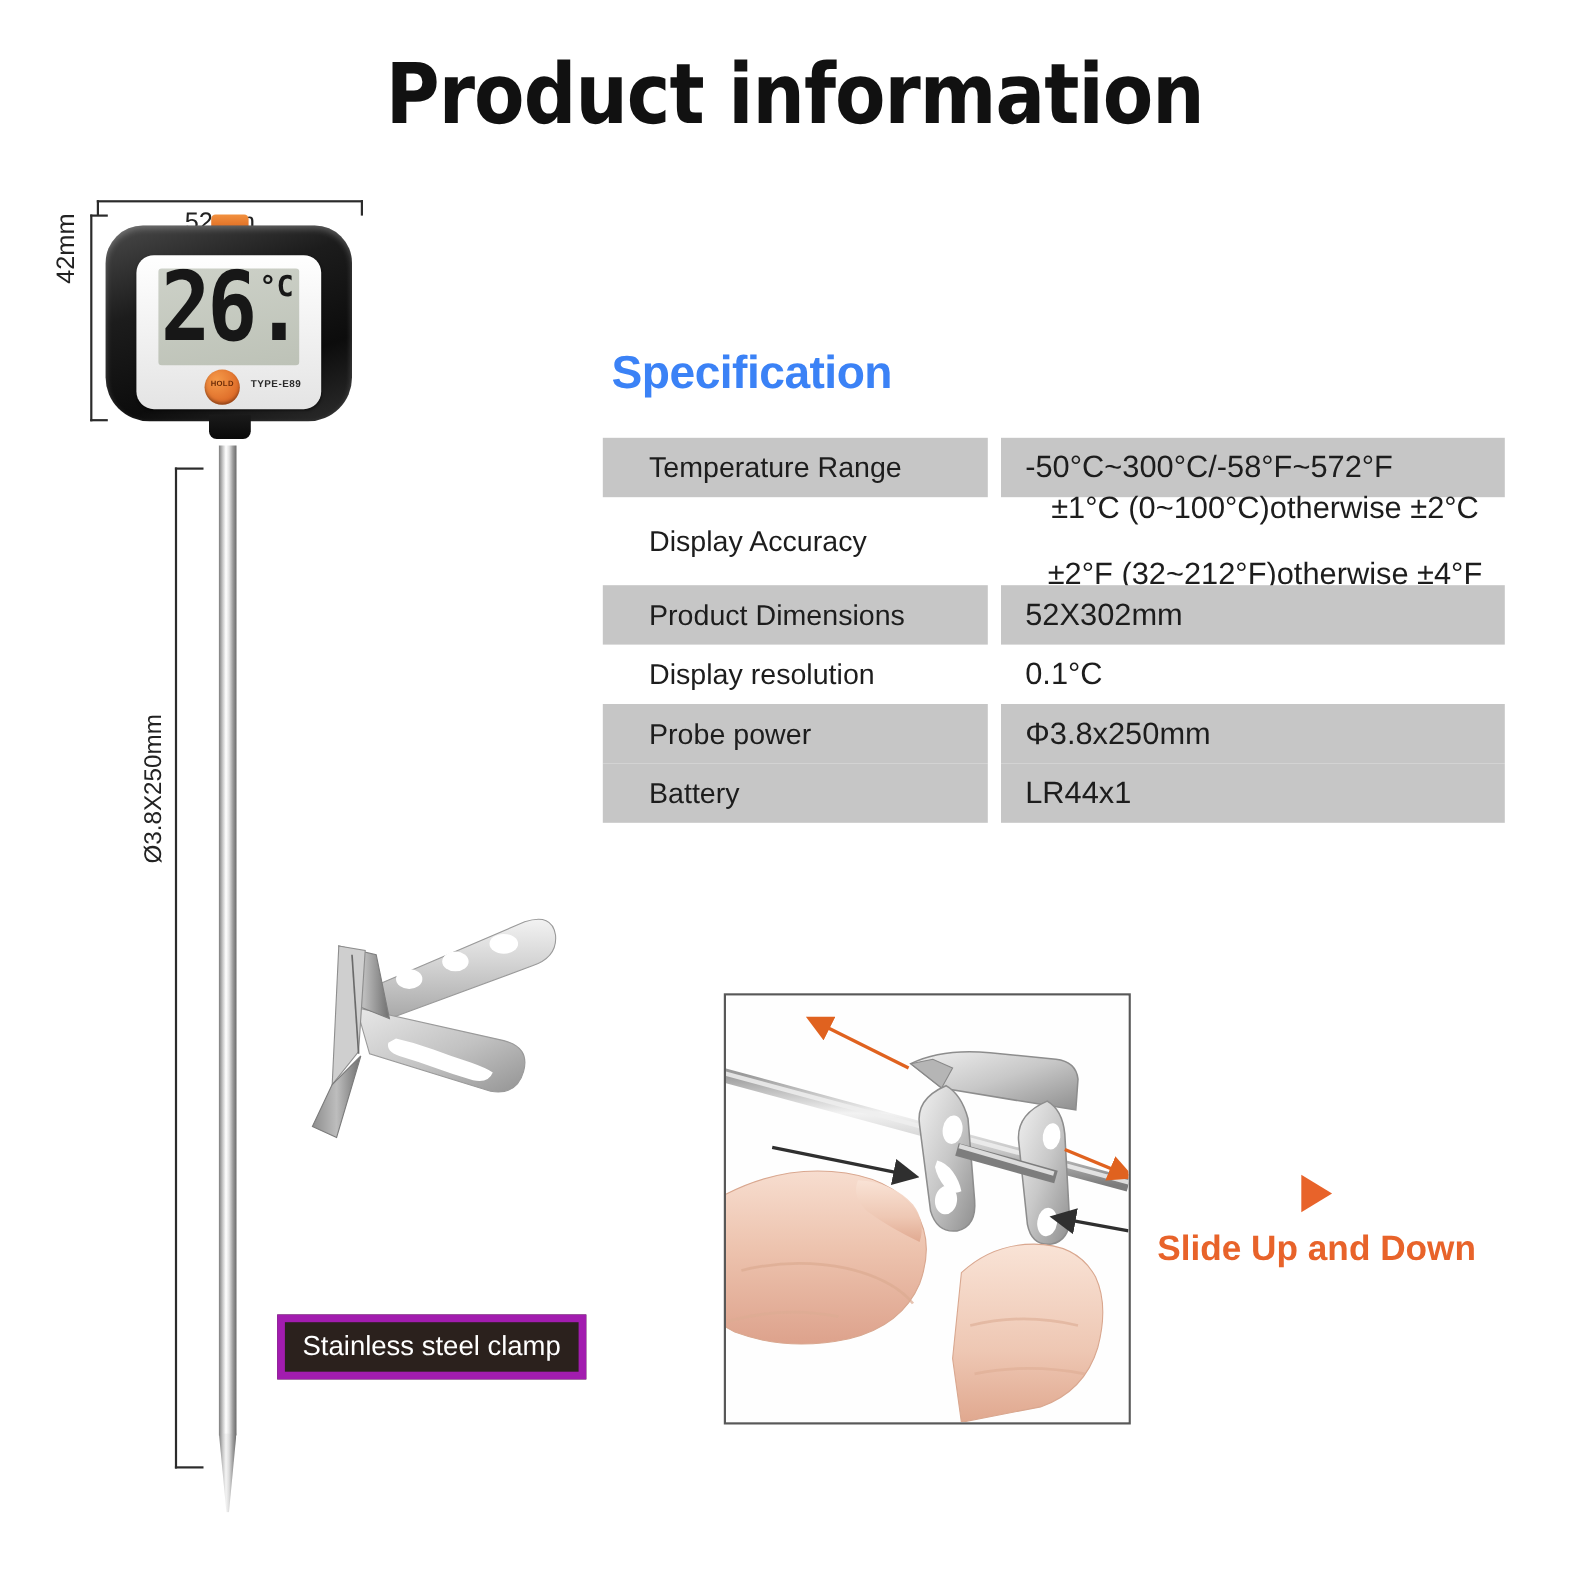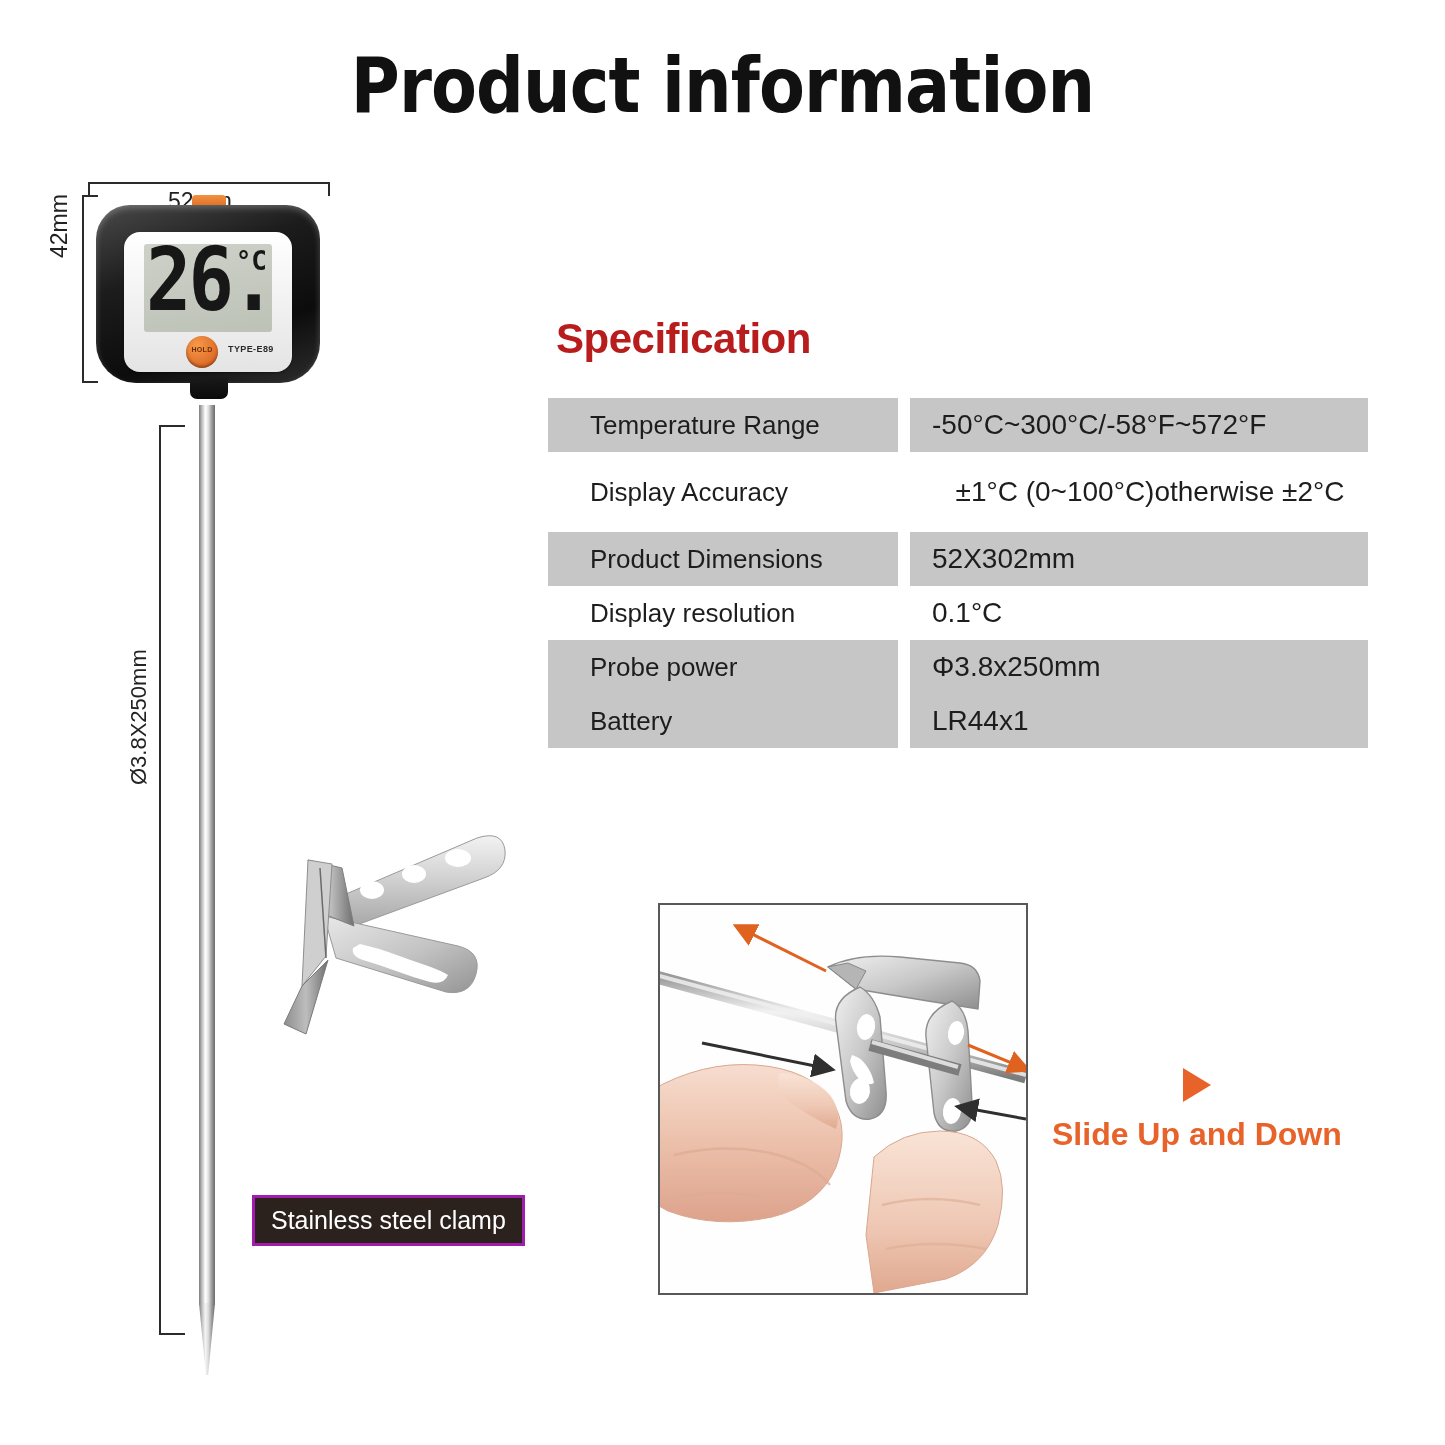--- a/index.html
+++ b/index.html
@@ -75,27 +75,27 @@
   #probe-shaft{position:absolute;left:0;top:0;width:16px;height:900px;
     background:linear-gradient(90deg,#7d7d7d 0%,#c9c9c9 22%,#ffffff 40%,#e2e2e2 58%,#9a9a9a 80%,#6a6a6a 100%);}
   #probe-tip{position:absolute;left:0;top:898px;width:16px;height:72px;
     background:linear-gradient(90deg,#7d7d7d 0%,#c9c9c9 22%,#f4f4f4 40%,#dcdcdc 58%,#9a9a9a 80%,#6a6a6a 100%);
     clip-path:polygon(0 0,100% 0,57% 100%,43% 100%);}
 
   
   #clamp-img{position:absolute;left:262px;top:668px;width:300px;height:240px;}
 
   
-  .caption{position:absolute;background:#2b211d;border:3px solid #a21caf;
+  .caption{position:absolute;background:#2b211d;border:7px solid #a21caf;
     color:#fff;font-size:25px;padding:8px 16px;white-space:nowrap;}
   #caption-clamp{left:252px;top:1055px;}
 
   
   #spec-heading{position:absolute;left:556px;top:315px;
-    font-weight:bold;font-size:42px;color:#b91c1c;letter-spacing:-.5px;}
+    font-weight:bold;font-size:42px;color:#3b82f6;letter-spacing:-.5px;}
 
   #spec-table{position:absolute;left:548px;top:398px;width:820px;}
   .spec-row{display:flex;width:820px;margin-bottom:0;}
   .spec-row .cell-label{width:350px;font-size:26px;color:#1d1d1d;
     display:flex;align-items:center;padding:0 0 0 42px;box-sizing:border-box;}
   .spec-row .cell-gap{width:12px;}
   .spec-row .cell-value{width:458px;font-size:28px;color:#1d1d1d;
     display:flex;align-items:center;padding:0 0 0 22px;box-sizing:border-box;}
   .spec-row.shaded .cell-label,.spec-row.shaded .cell-value{background:#c6c6c6;}
   .spec-row.r1{height:54px;border-radius:21px;}
@@ -199,20 +199,21 @@
   <div class="spec-row r1 shaded">
     <div class="cell-label">Temperature Range</div>
     <div class="cell-gap"></div>
     <div class="cell-value">-50°C~300°C/-58°F~572°F</div>
   </div>
   <div class="spec-row r2">
     <div class="cell-label">Display Accuracy</div>
     <div class="cell-gap"></div>
     <div class="cell-value">
       <span>±1°C (0~100°C)otherwise ±2°C</span>
+      <span>±2°F (32~212°F)otherwise ±4°F</span>
     </div>
   </div>
   <div class="spec-row r1 shaded">
     <div class="cell-label">Product Dimensions</div>
     <div class="cell-gap"></div>
     <div class="cell-value">52X302mm</div>
   </div>
   <div class="spec-row r1">
     <div class="cell-label">Display resolution</div>
     <div class="cell-gap"></div>

